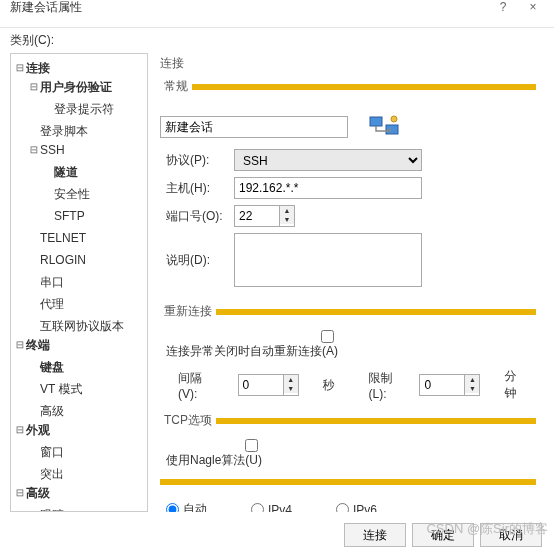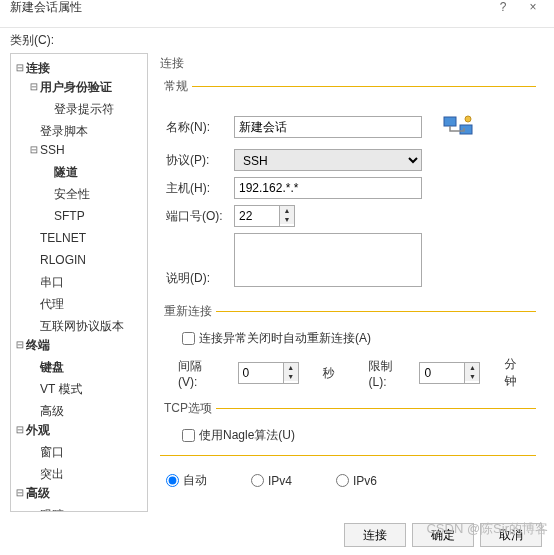--- a/index.html
+++ b/index.html
@@ -11,34 +11,34 @@
 .main { display: flex; height: calc(100% - 28px - 22px - 44px); }
 .tree { width: 138px; border: 1px solid #ccc; margin: 2px 6px 0 10px; overflow: auto; padding: 4px 0; }
 .tree ul { list-style: none; padding-left: 14px; }
 .tree > ul { padding-left: 4px; }
 .tree li { line-height: 18px; white-space: nowrap; }
 .tree .node { display: inline-flex; align-items: center; cursor: default; }
 .tree .tw { width: 10px; text-align: center; color: #666; font-size: 10px; margin-right: 1px; }
 .tree .bold { font-weight: bold; }
 .content { flex: 1; padding: 2px 18px 0 6px; overflow: hidden; }
 .section-title { color: #555; font-size: 12px; margin: 2px 0 4px 0; }
-fieldset { border: none; border-top: 1px solid #eab308; margin: 6px 0 10px 0; padding: 10px 0 0 0; }
+fieldset { border: none; border-top: 6px solid #eab308; margin: 6px 0 10px 0; padding: 10px 0 0 0; }
 fieldset legend { padding: 0 4px; color: #555; font-size: 12px; }
 .row { display: flex; align-items: center; margin: 6px 0; }
 .row .lbl { width: 74px; padding-left: 6px; }
 .row input[type="text"], .row select, .row textarea { border: 1px solid #aaa; padding: 3px 4px; font-size: 12px; font-family: inherit; }
 .row select { width: 188px; height: 22px; background: #e9e9e9; }
 .row .wide { width: 188px; }
 .spin { display: inline-flex; }
 .spin input { width: 46px; border: 1px solid #aaa; padding: 3px 4px; font-size: 12px; }
 .spin .arrows { display: flex; flex-direction: column; border: 1px solid #aaa; border-left: none; }
 .spin .arrows div { font-size: 7px; line-height: 9px; width: 14px; text-align: center; background: #f0f0f0; }
 textarea { width: 188px; height: 54px; resize: none; }
 .icon-net { width: 32px; height: 32px; margin-left: 20px; }
-.chk { display: inline-flex; align-items: center; margin-left: 22px; }
+.chk { display: inline-flex; align-items: flex-end; margin-left: 6px; flex-direction: column; }
 .chk input { margin-right: 4px; }
 .reconn-row { display: flex; align-items: center; margin: 8px 0 0 18px; gap: 20px; }
 .reconn-row .lbl2 { width: 54px; }
 .reconn-row .unit { margin: 0 14px 0 4px; }
 .radio-row { display: flex; align-items: center; gap: 44px; margin-left: 6px; margin-top: 6px; }
 .radio-row label { display: inline-flex; align-items: center; gap: 4px; }
 .footer { position: absolute; bottom: 8px; right: 12px; display: flex; gap: 6px; align-items: center; }
 .footer button { min-width: 62px; height: 24px; border: 1px solid #bbb; background: #f3f3f3; font-size: 12px; cursor: pointer; }
 .watermark { position: absolute; bottom: 17px; right: 6px; color: #bbb; font-size: 13px; pointer-events: none; }
 </style>
@@ -166,21 +166,20 @@
 
     </ul>
   </div>
 
   <div class="content">
     <div class="section-title">连接</div>
 
     <fieldset>
       <legend>常规</legend>
       <div class="row">
-        <span class="lbl">名称(N):</span>
         <input type="text" class="wide" value="新建会话" style="">
         <svg class="icon-net" viewBox="0 0 32 32">
             <rect x="2" y="6" width="12" height="9" fill="#4a90d9" stroke="#2c5aa0"></rect>
             <rect x="18" y="14" width="12" height="9" fill="#4a90d9" stroke="#2c5aa0"></rect>
             <path d="M8 15 v5 h14 v-3" stroke="#888" fill="none" stroke-width="1.5"></path>
             <circle cx="26" cy="8" r="3" fill="#f0c040" stroke="#c09020"></circle>
           </svg>
       </div>
       <div class="row">
         <span class="lbl">协议(P):</span>
@@ -193,21 +192,21 @@
       <div class="row">
         <span class="lbl">端口号(O):</span>
         <span class="spin">
           <input type="text" value="22" style="">
           <span class="arrows">
               <div>▲</div>
               <div>▼</div>
             </span>
         </span>
       </div>
-      <div class="row" style="align-items:flex-end">
+      <div class="row" style="align-items:center">
         <span class="lbl">说明(D):</span>
         <textarea style=""></textarea>
       </div>
     </fieldset>
 
     <fieldset>
       <legend>重新连接</legend>
       <label class="chk">
         <input type="checkbox" style="">
           <span>连接异常关闭时自动重新连接(A)</span>

